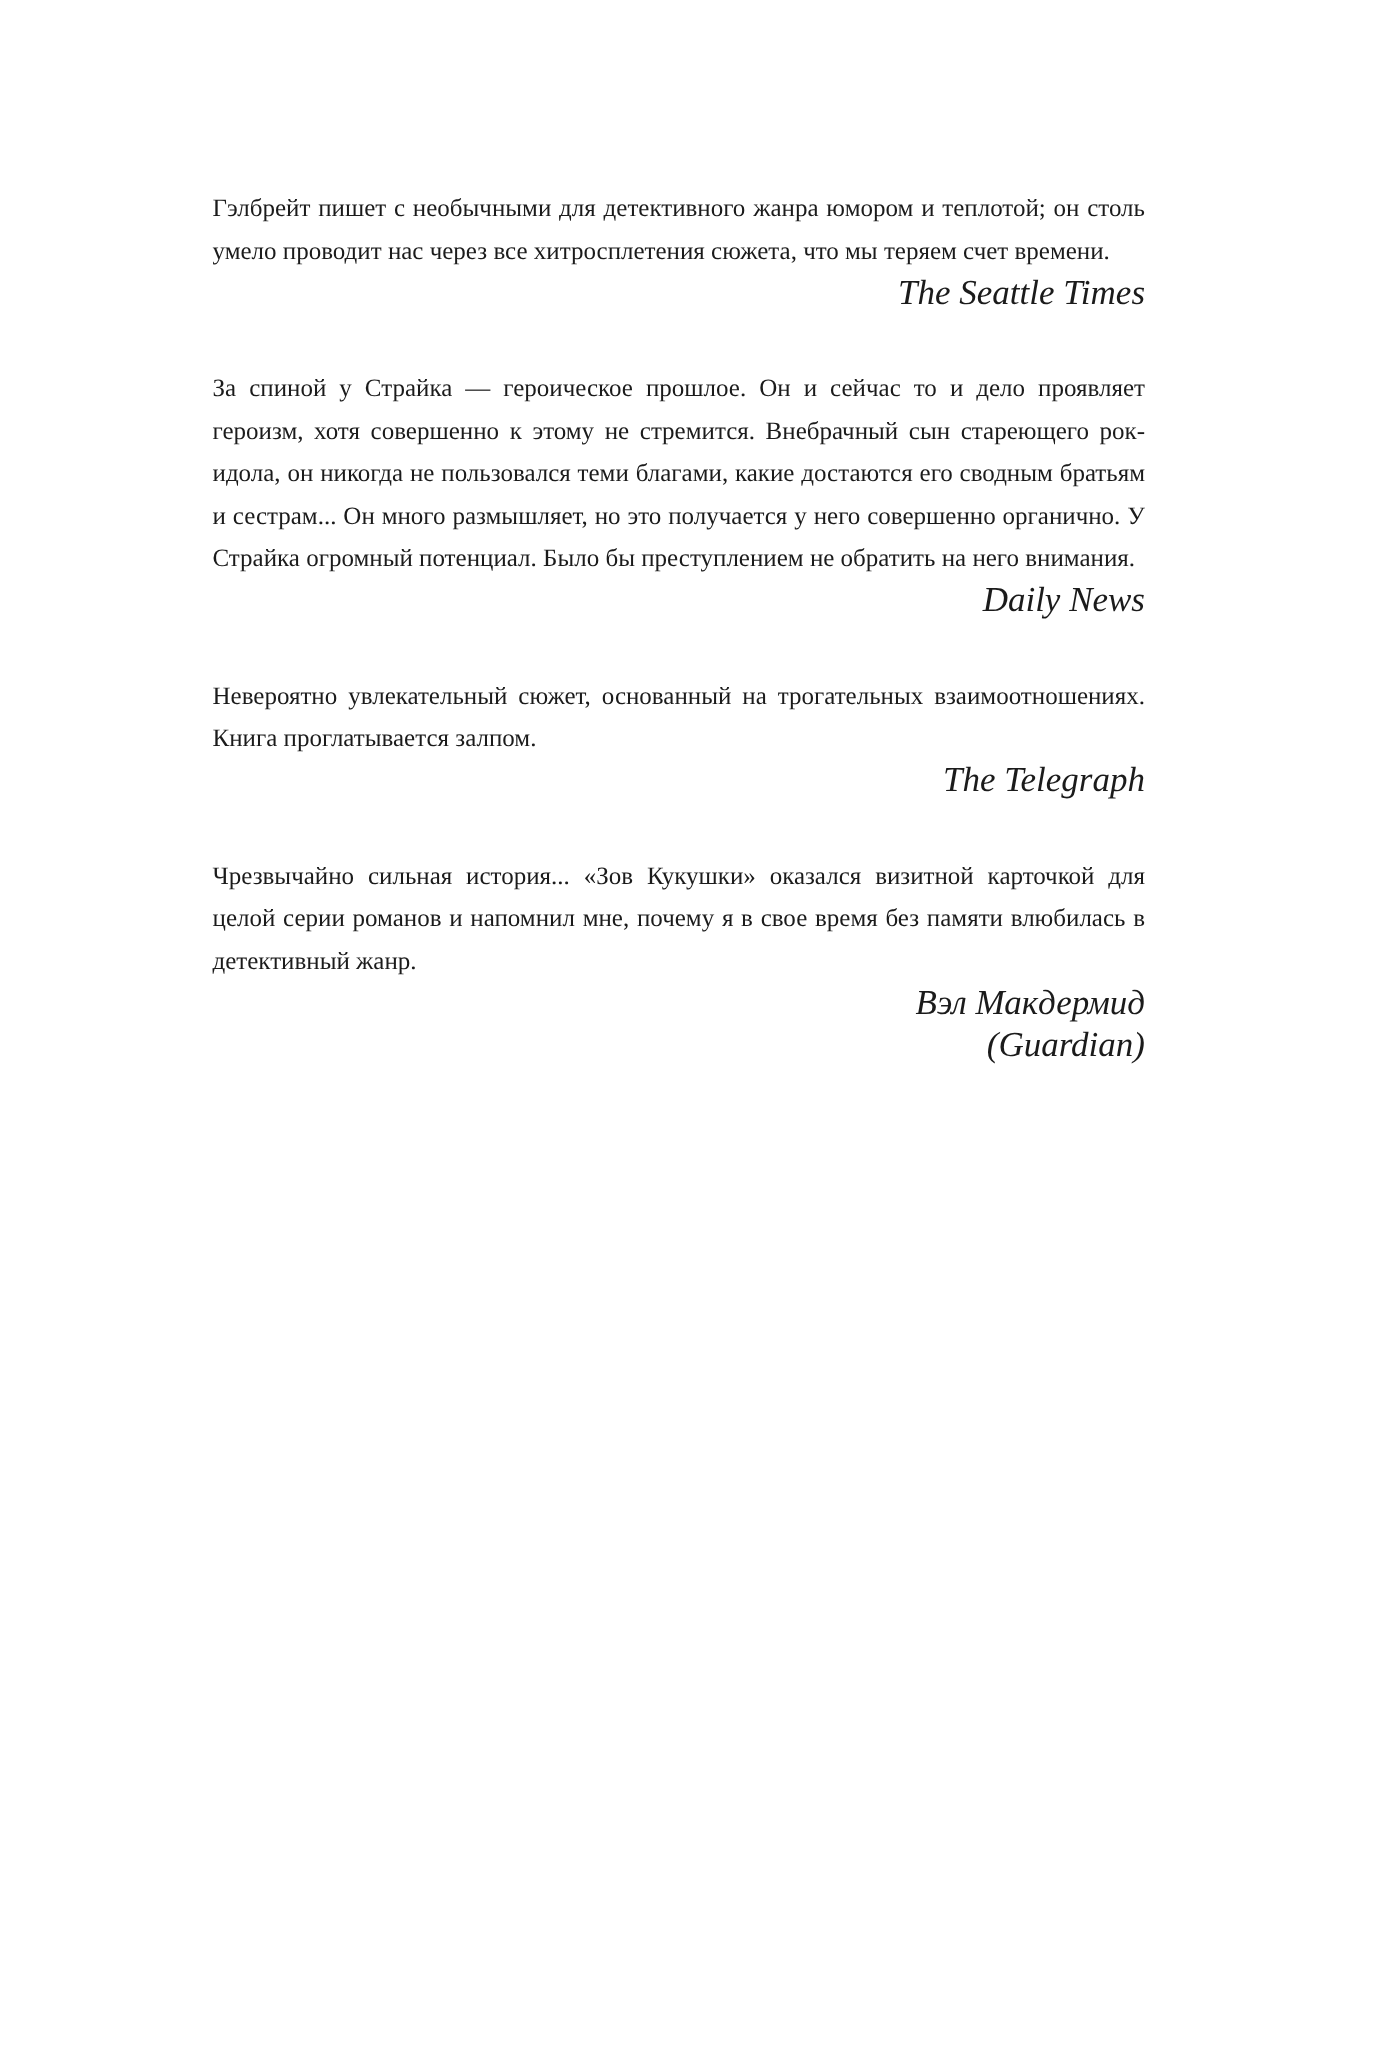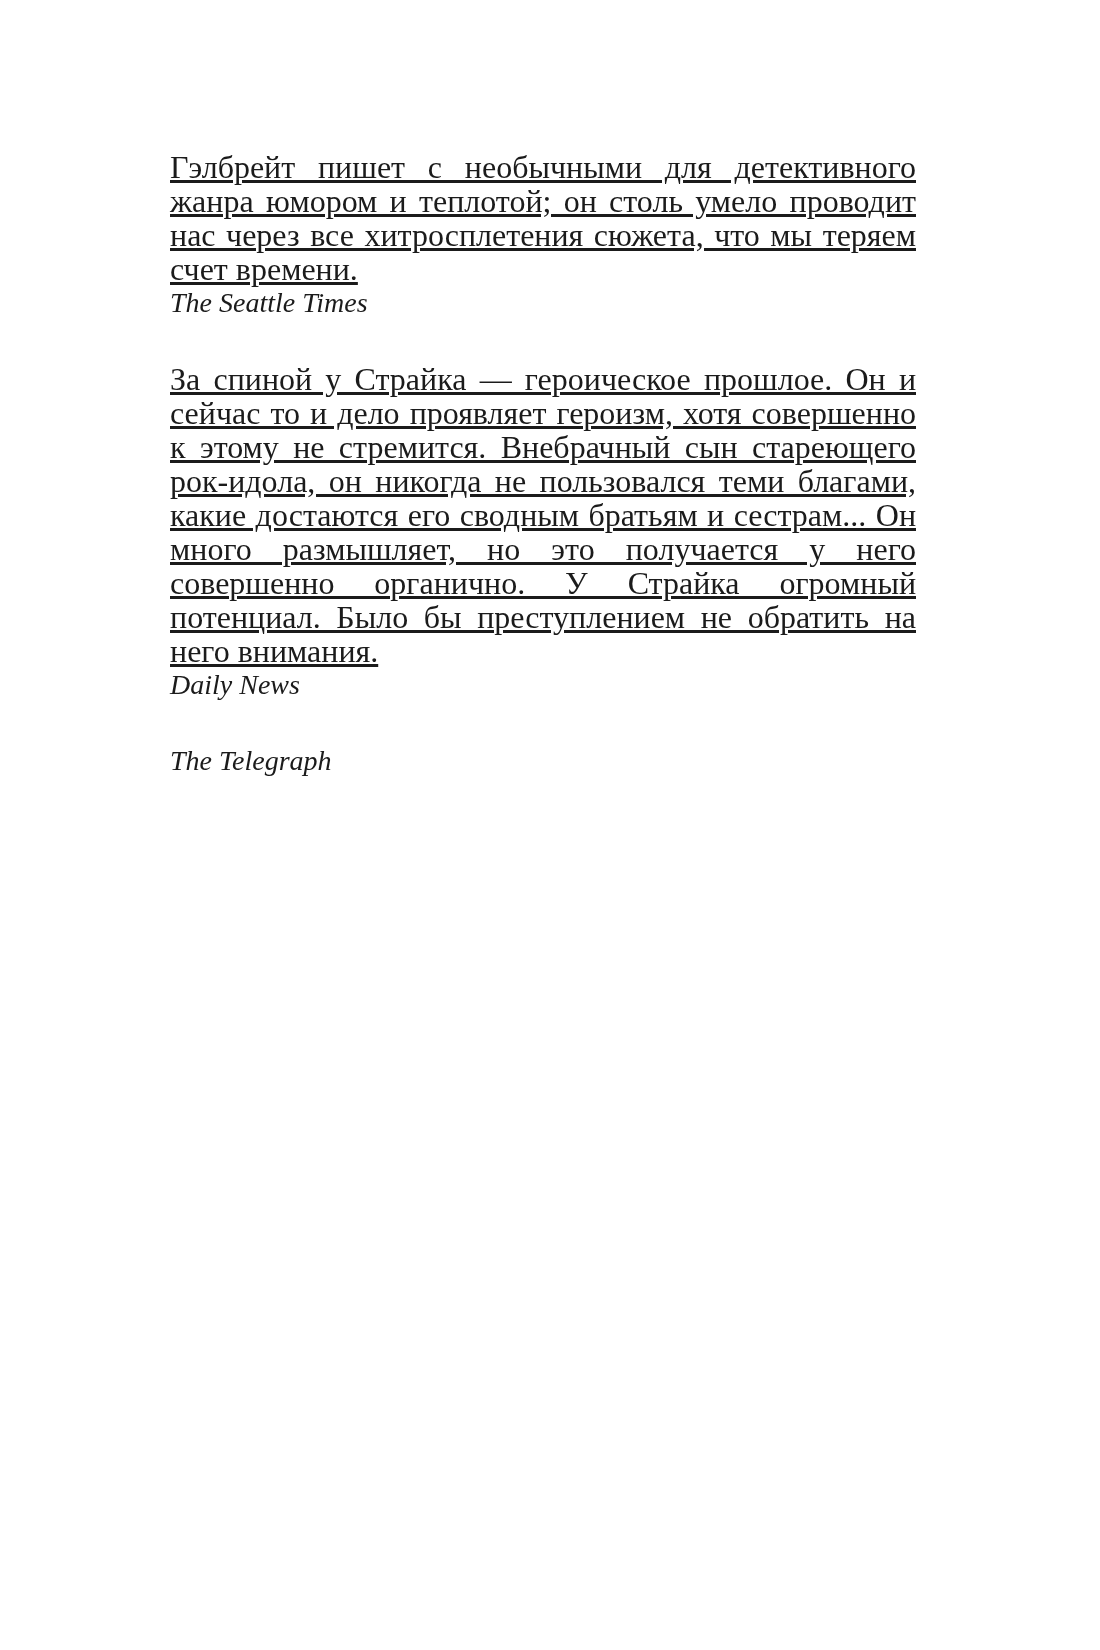--- a/index.html
+++ b/index.html
@@ -19,33 +19,33 @@
     position: absolute;
     left: 170px;
     top: 150px;
     width: 746px;
   }
   .review {
     margin: 0 0 42px 0;
   }
   .quote {
     margin: 0;
-    font-size: 32px;
+    font-size: 20px;
     line-height: 34px;
     text-align: justify;
     text-align-last: left;
     hyphens: auto;
-    text-decoration: underline;
     -webkit-hyphens: auto;
   }
   .source {
     margin: 0;
     font-size: 28px;
     line-height: 34px;
     font-style: italic;
+    text-align: right;
   }
 </style>
 </head>
 <body>
 
 <main class="content">
 
   <section class="review">
     <p class="quote">Гэлбрейт пишет с необычными для детективного жанра юмором и теплотой; он столь умело проводит нас через все хитросплетения сюжета, что мы теряем счет времени.</p>
     <p class="source">The Seattle Times</p>
@@ -54,17 +54,23 @@
 
   <section class="review">
     <p class="quote">За спиной у Страйка — героическое прошлое. Он и сейчас то и дело проявляет героизм, хотя совершенно к этому не стремится. Внебрачный сын стареющего рок-идола, он никогда не пользовался теми благами, какие достаются его сводным братьям и сестрам... Он много размышляет, но это получается у него совершенно органично. У Страйка огромный потенциал. Было бы преступлением не обратить на него внимания.</p>
     <p class="source">Daily News</p>
   </section>
 
   <section class="review">
   </section>
 
   <section class="review">
+    <p class="quote">Невероятно увлекательный сюжет, основанный на трогательных взаимоотношениях. Книга проглатывается залпом.</p>
     <p class="source">The Telegraph</p>
   </section>
 
+  <section class="review">
+    <p class="quote">Чрезвычайно сильная история... «Зов Кукушки» оказался визитной карточкой для целой серии романов и напомнил мне, почему я в свое время без памяти влюбилась в детективный жанр.</p>
+    <p class="source">Вэл Макдермид</p>
+    <p class="source">(Guardian)</p>
+  </section>
 
 </main>
 
 </body></html>

